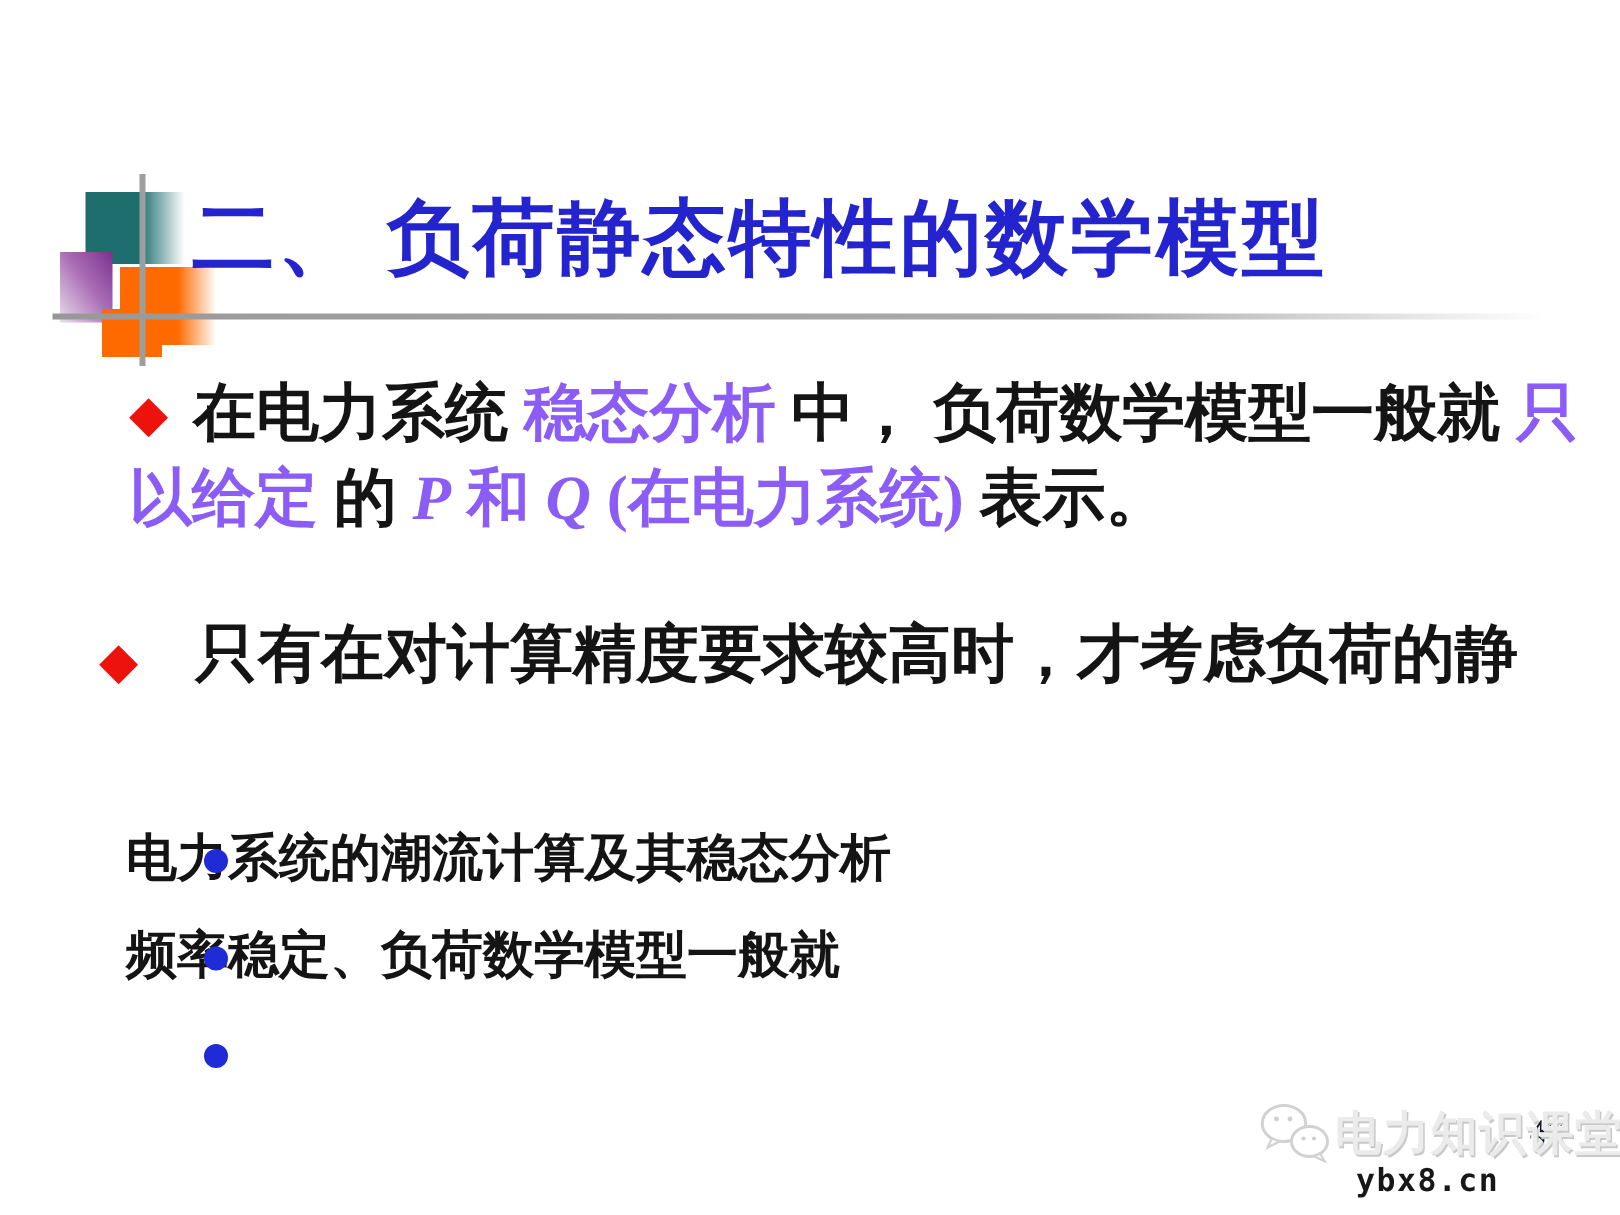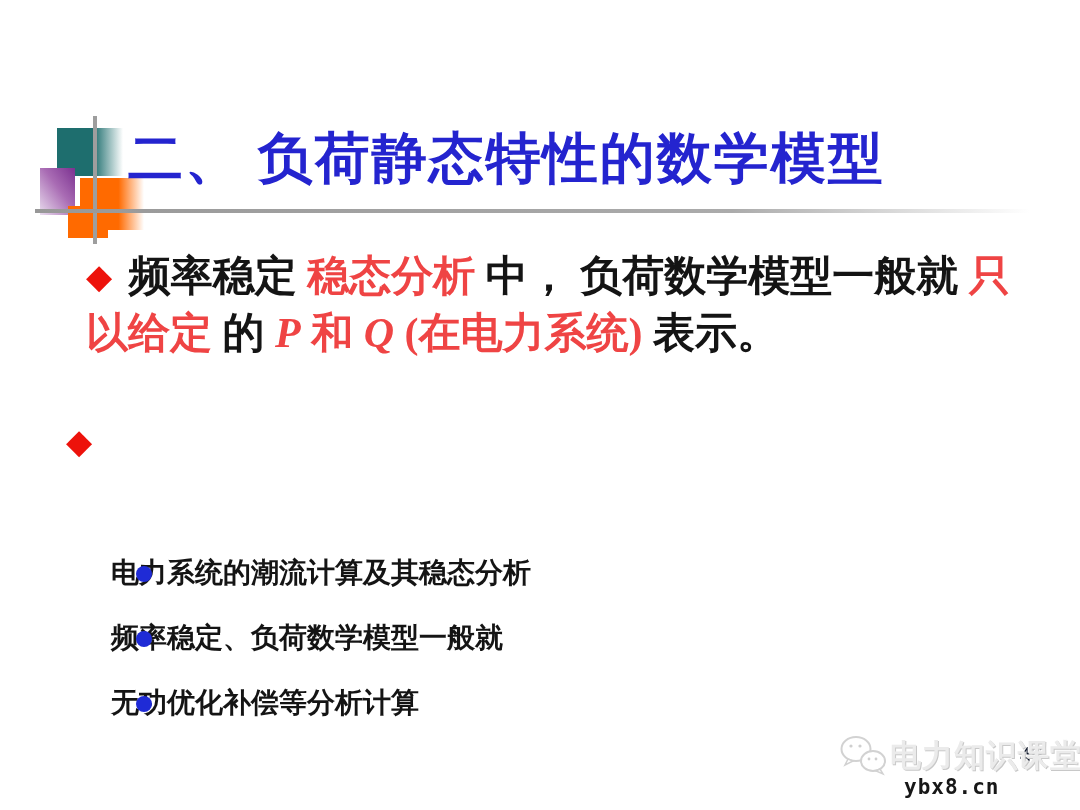--- a/index.html
+++ b/index.html
@@ -30,29 +30,29 @@
   .bullet1 { position:absolute; left:0; top:248px; width:1060px;
     padding-left:86px; font-size:42px; font-weight:bold; color:#141414;
     line-height:57px; }
   .bullet2 { position:absolute; left:0; top:408px; width:1060px;
     padding-left:130px; font-size:42px; font-weight:bold; color:#141414;
     line-height:58px; }
   .diamond { color:#ed120b; font-size:34px; margin-right:6px;
     font-family:"DejaVu Sans",sans-serif; vertical-align:2px; }
   .diamond-abs { position:absolute; left:66px; top:4px; color:#ed120b; font-size:34px;
     font-family:"DejaVu Sans",sans-serif; }
-  .red { color:#ef4444; }
+  .red { color:#8b5cf6; }
   .var { font-style:italic; font-family:"Liberation Serif","DejaVu Serif",serif; }
   .line { display:inline; }
   .blk { display:block; }
 
   
   .sublist { position:absolute; left:0; top:552px; width:1000px; }
-  .subitem { position:relative; padding-left:111px; margin-bottom:23px;
-    font-size:28px; font-weight:bold; color:#141414; line-height:42px; }
+  .subitem { position:relative; padding-left:84px; margin-bottom:23px;
+    font-size:34px; font-weight:bold; color:#141414; line-height:42px; }
   .dot { position:absolute; left:136px; top:14px; width:16px; height:16px;
     border-radius:50%; background:#1f2bd6; }
 
   
   .pagenum { position:absolute; left:1020px; top:742px; font-size:23px;
     font-weight:bold; color:#0f172a; z-index:1; }
   .watermark { position:absolute; left:838px; top:733px; z-index:2; }
   .wm-row { display:flex; align-items:center; }
   .wm-brand { font-size:31px; font-weight:bold; color:#ebebeb;
     text-shadow:1px 1px 0 #c8c8c8, -1px -1px 0 #ffffff; letter-spacing:1px;
@@ -70,52 +70,52 @@
   <div class="deco-orange-main"></div>
   <div class="deco-orange-tail"></div>
   <div class="deco-vline"></div>
   <div class="deco-hline"></div>
 
   <div class="title">二、 负荷静态特性的数学模型</div>
 
   <div class="bullet1">
     <span class="blk">
       <span class="diamond">◆</span>
-      <span class="line">频率稳定</span>
+      <span class="line">在电力系统</span>
       <span class="line red">稳态分析</span>
       <span class="line">中， 负荷数学模型一般就</span>
       <span class="line red">只</span>
     </span>
     <span class="blk">
       <span class="line red">以给定</span>
       <span class="line">的</span>
       <span class="line red var">P</span>
       <span class="line red">和</span>
       <span class="line red var">Q</span>
       <span class="line red">(在电力系统)</span>
       <span class="line">表示。</span>
     </span>
   </div>
 
   <div class="bullet2">
     <span class="diamond-abs">◆</span>
+    <span class="blk">只有在对计算精度要求较高时，才考虑负荷的静</span>
   </div>
 
   <div class="sublist">
     <div class="subitem">
       <span class="dot"></span>
       <span>电力系统的潮流计算及其稳态分析</span>
     </div>
     <div class="subitem">
       <span class="dot"></span>
       <span>频率稳定、负荷数学模型一般就</span>
     </div>
     <div class="subitem">
       <span class="dot"></span>
-      <span>无功优化补偿等分析计算</span>
     </div>
   </div>
 
   <div class="pagenum">46</div>
 
   <div class="watermark">
     <div class="wm-row">
       <svg width="52" height="46" viewBox="0 0 52 46">
         <ellipse cx="18" cy="16" rx="14.5" ry="12" fill="#ffffff" stroke="#d2d2d2" stroke-width="2"></ellipse>
         <path d="M10 26 L7 32 L15 28 Z" fill="#ffffff" stroke="#d2d2d2" stroke-width="1.5"></path>

